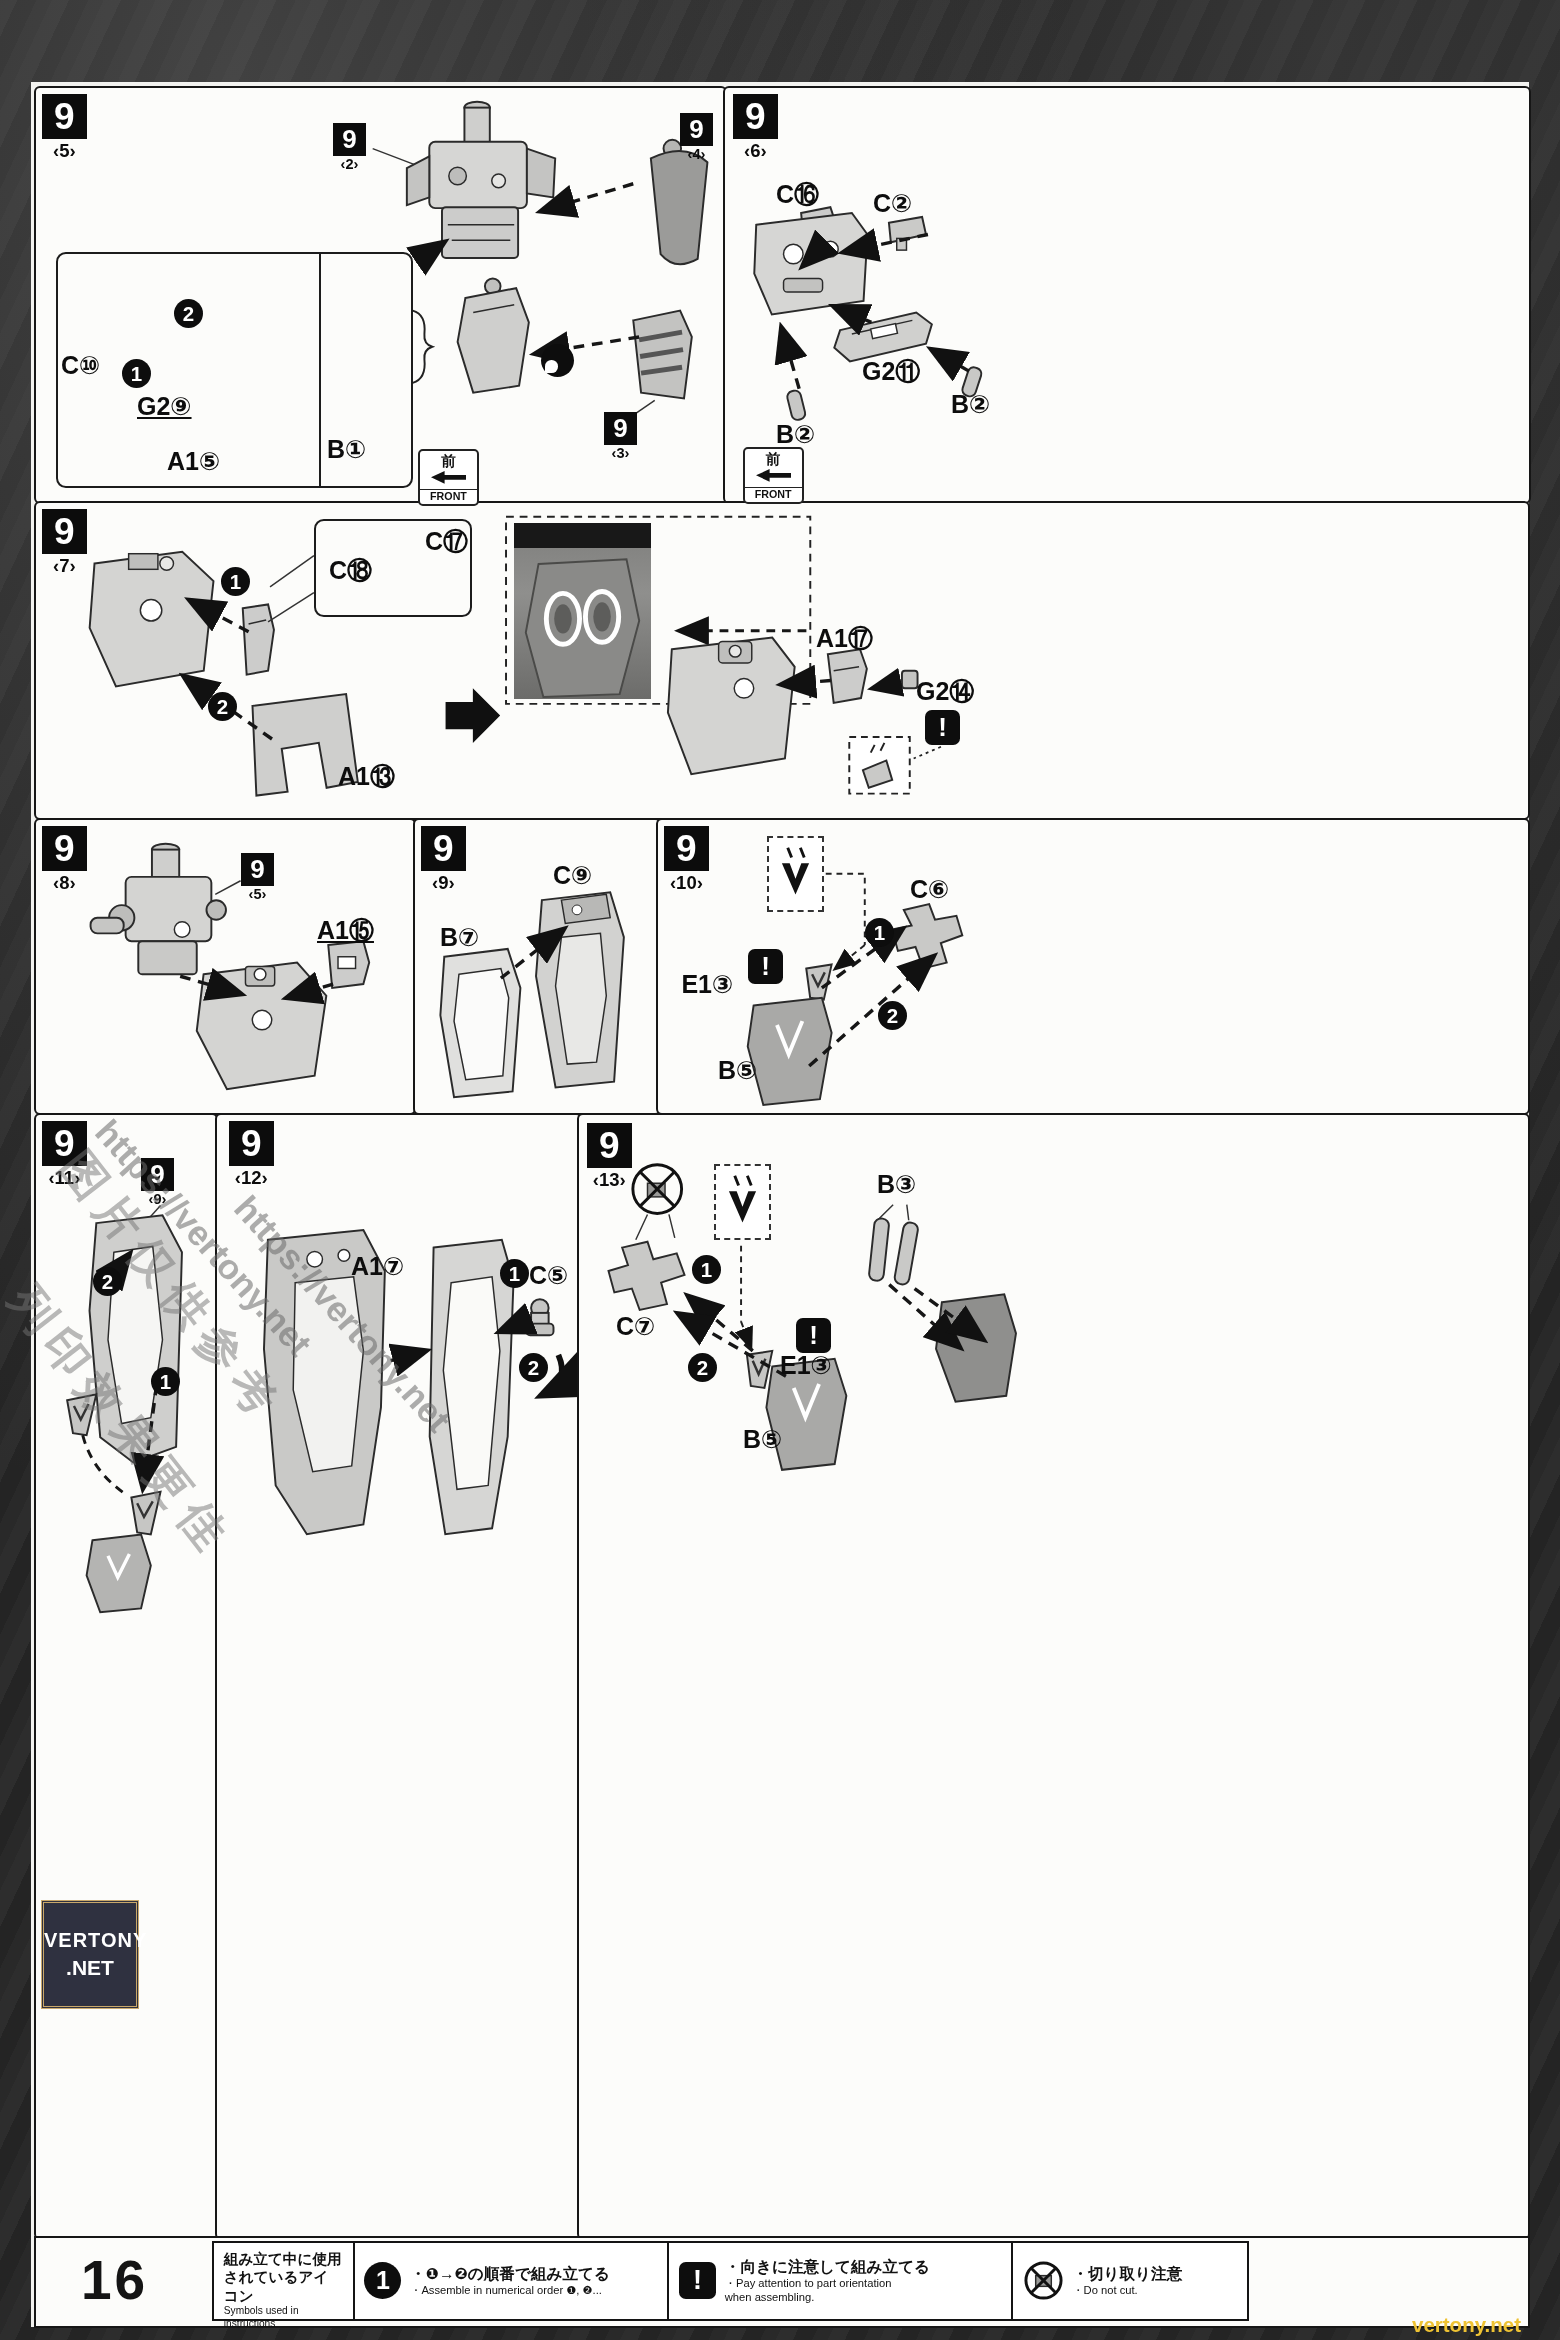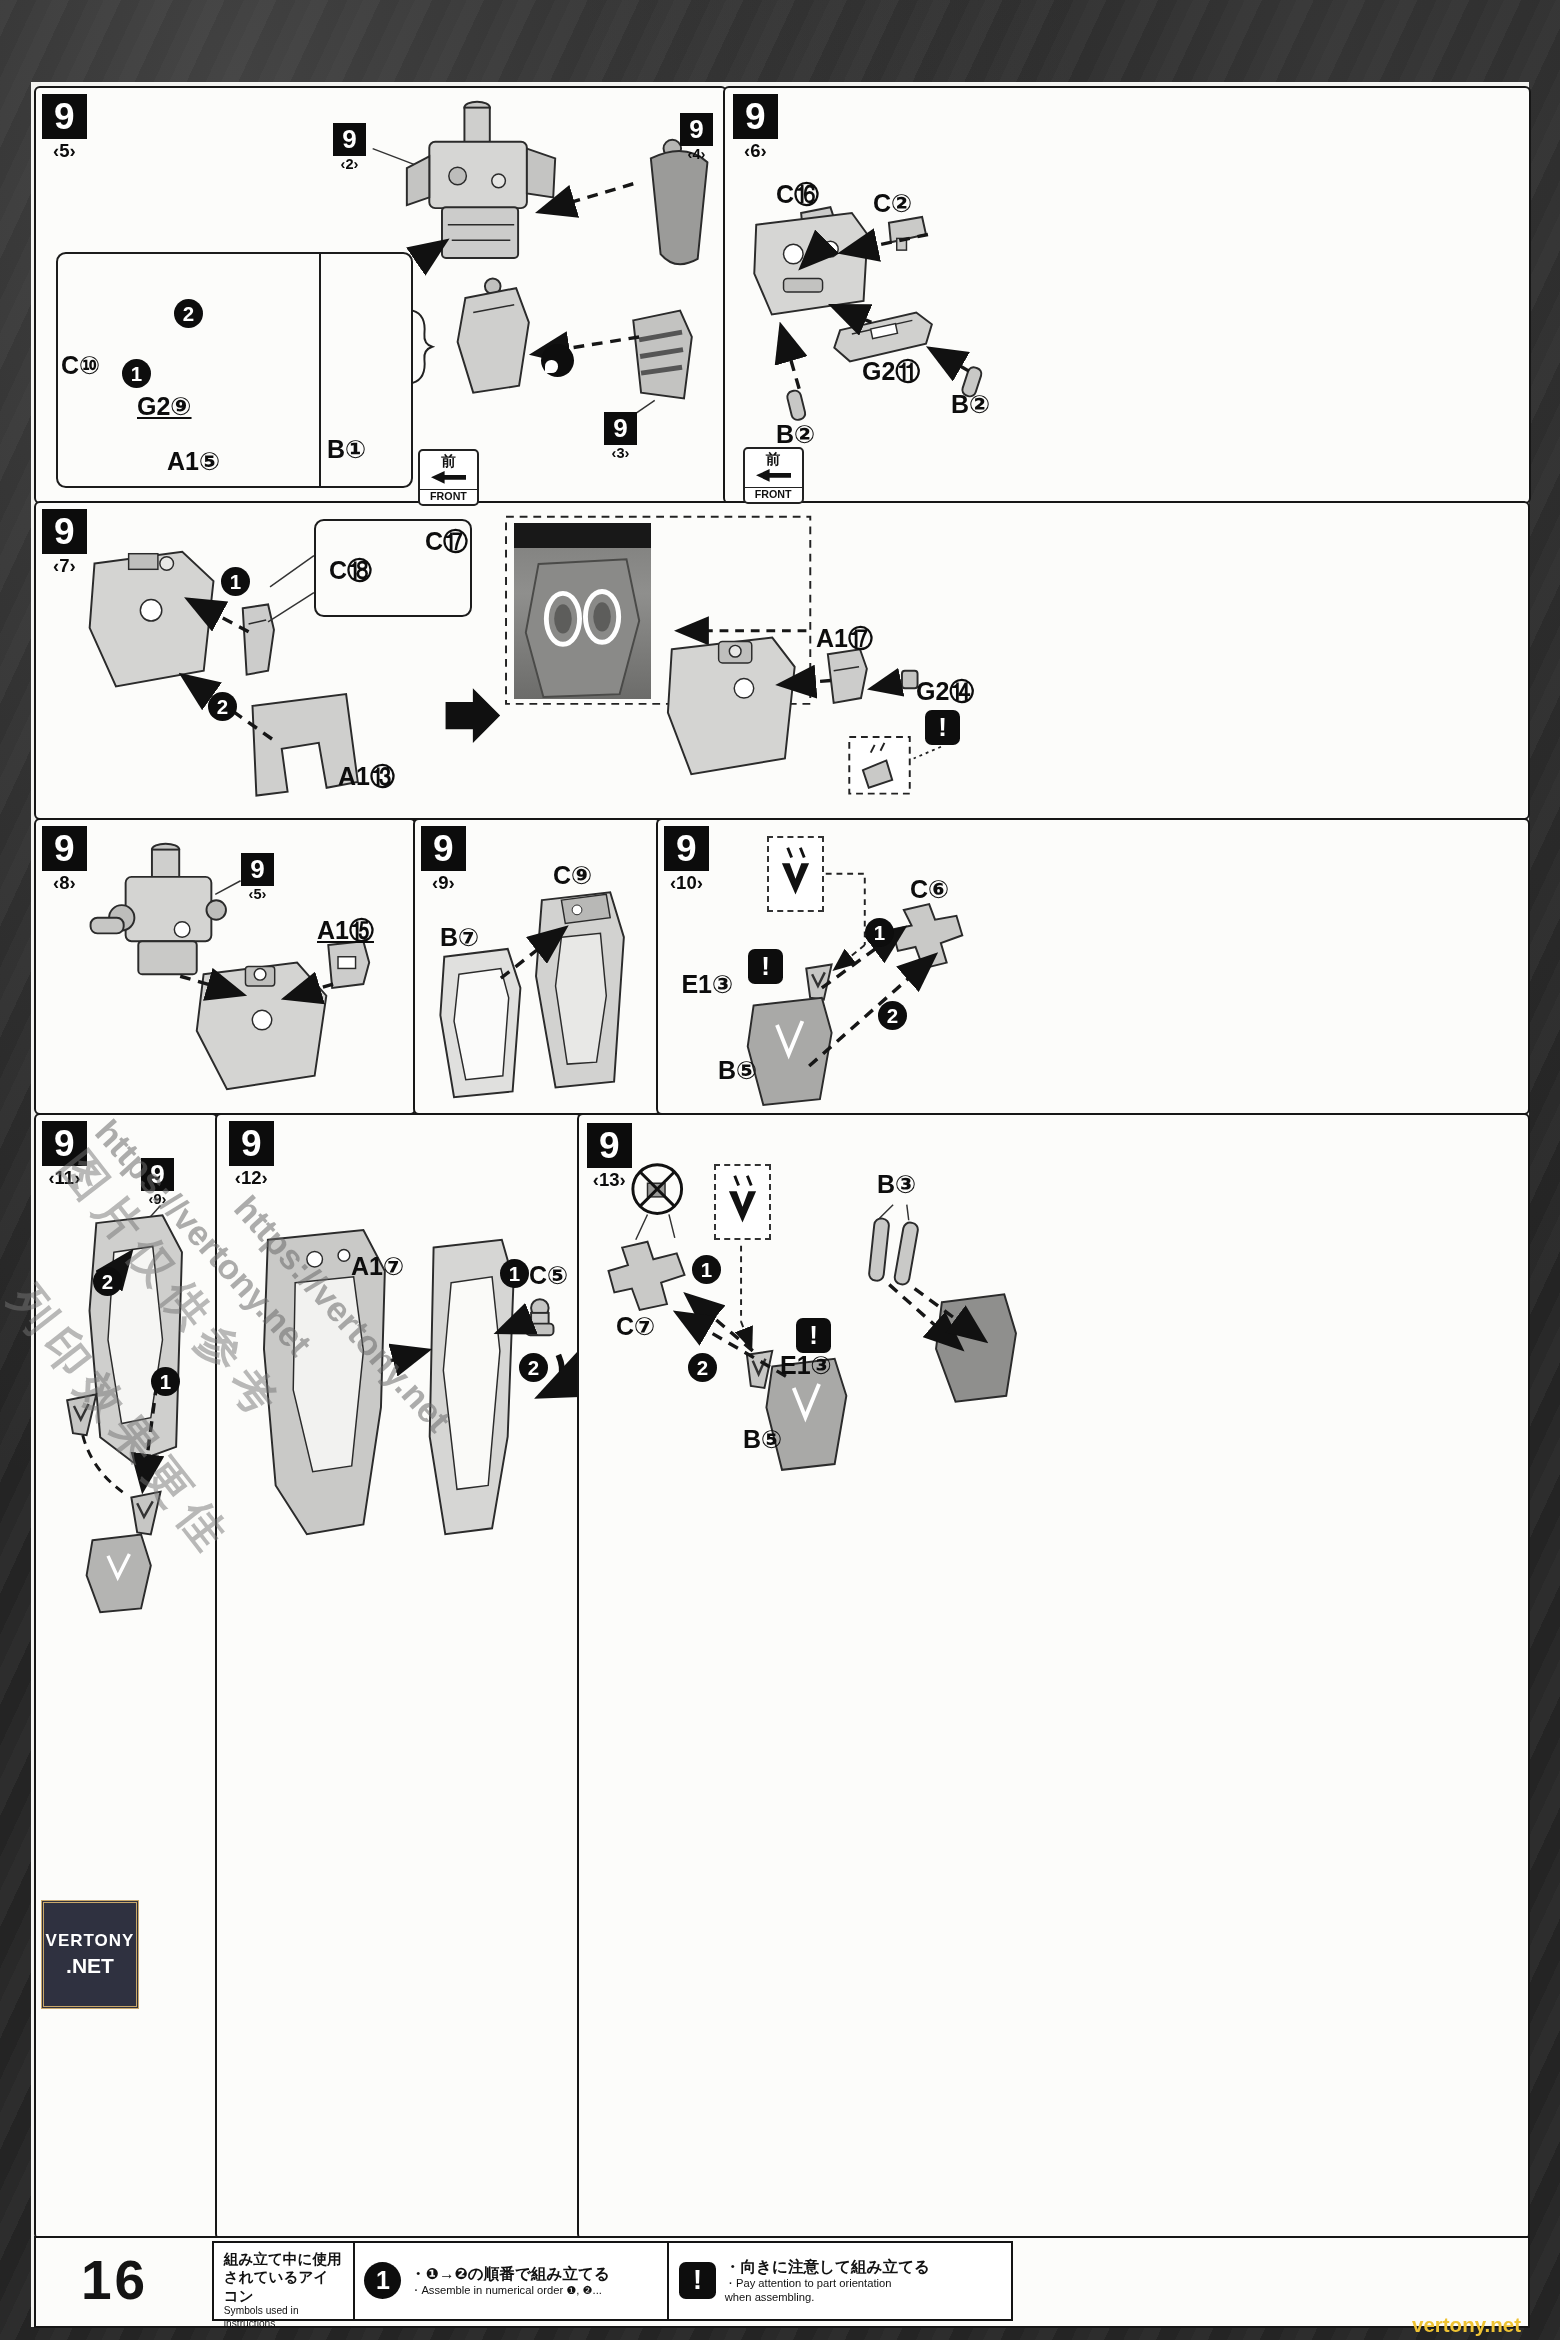--- a/index.html
+++ b/index.html
@@ -59,21 +59,21 @@
   .lg-later{flex:0 0 auto;position:relative;width:35px;height:35px;background:#0d0d0d;border-radius:50%;}
   .lg-later::after{content:"";position:absolute;left:3.9px;bottom:3.9px;width:13.7px;height:13.7px;background:#fff;border-radius:50% 50% 50% 12%;}
   .lg-warn{flex:0 0 auto;width:37px;height:37px;background:#0d0d0d;border-radius:6.8px;color:#fff;font-weight:bold;font-size:27px;line-height:37px;text-align:center;}
   
   .wm{position:absolute;z-index:6;pointer-events:none;font-weight:bold;}
   .wm-url{font-size:35px;color:rgba(105,105,105,.55);transform-origin:left top;}
   .wm-cn{font-size:45px;color:rgba(115,115,115,.5);transform-origin:left top;letter-spacing:9.8px;}
   .wm-logo{position:absolute;z-index:7;left:41px;top:1900px;width:98px;height:109px;background:rgba(18,20,38,.88);
     border:3.9px double #c9a86a;box-sizing:border-box;color:#fff;text-align:center;font-weight:bold;
     display:flex;flex-direction:column;justify-content:center;gap:3.9px;}
-  .wm-logo .l1{font-size:17px;letter-spacing:1px;}
+  .wm-logo .l1{font-size:20px;letter-spacing:1px;}
   .wm-logo .l2{font-size:21px;}
   .site{position:absolute;z-index:7;left:1412px;top:2313px;color:#eec233;font-size:20.5px;font-weight:bold;}
 </style>
 </head>
 <body>
 
 <div id="screen">
   <div class="page"></div>
 
   <div class="panel" style="left:34px;top:86px;width:689px;height:414px;">
@@ -560,20 +560,32 @@
         </div>
       </div>
       <div class="lsec" style="width:322px;">
         <span class="lg-warn">!</span>
         <div>
           <div class="lg-item-jp">・向きに注意して組み立てる</div>
           <div class="lg-item-en">・Pay attention to part orientation</div>
           <div class="lg-item-en">when assembling.</div>
         </div>
       </div>
+      <div class="lsec" style="width:215px;">
+        <svg width="41" height="41" viewBox="0 0 42 42">
+          <rect x="13" y="16" width="16" height="11" fill="#9a9a98" stroke="#2b2b2b" stroke-width="1.5"></rect>
+          <circle cx="21" cy="21" r="18" fill="none" stroke="#111" stroke-width="3"></circle>
+          <line x1="8" y1="8" x2="34" y2="34" stroke="#111" stroke-width="3"></line>
+          <line x1="34" y1="8" x2="8" y2="34" stroke="#111" stroke-width="3"></line>
+        </svg>
+        <div>
+          <div class="lg-item-jp">・切り取り注意</div>
+          <div class="lg-item-en">・Do not cut.</div>
+        </div>
+      </div>
     </div>
   </div>
 
   <div class="wm wm-url" style="left:117px;top:1112px;transform:rotate(48deg);">https://vertony.net</div>
   <div class="wm wm-url" style="left:256px;top:1188px;transform:rotate(48deg);">https://vertony.net</div>
   <div class="wm wm-cn" style="left:94px;top:1139px;transform:rotate(52deg);">图片仅供参考</div>
   <div class="wm wm-cn" style="left:43px;top:1273px;transform:rotate(52deg);">列印效果更佳</div>
   <div class="wm-logo">
     <div class="l1">VERTONY</div>
     <div class="l2">.NET</div>

